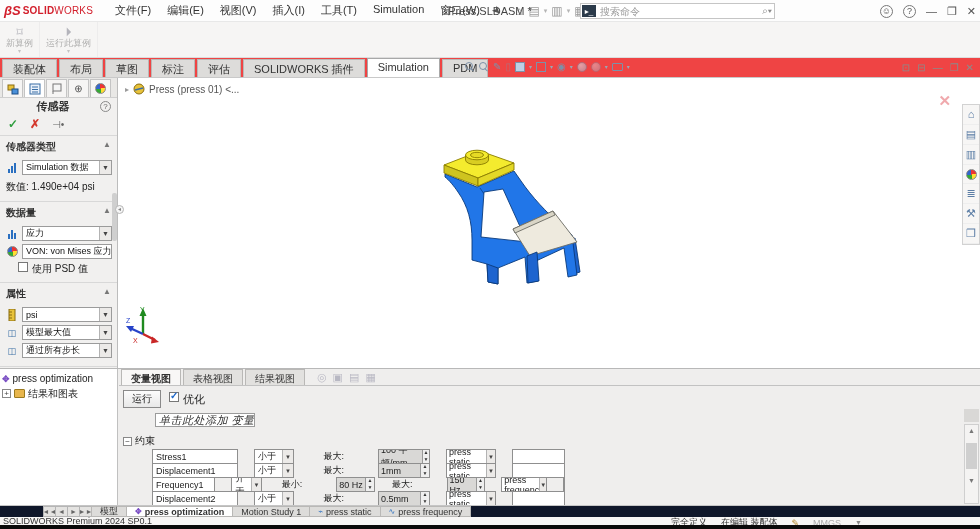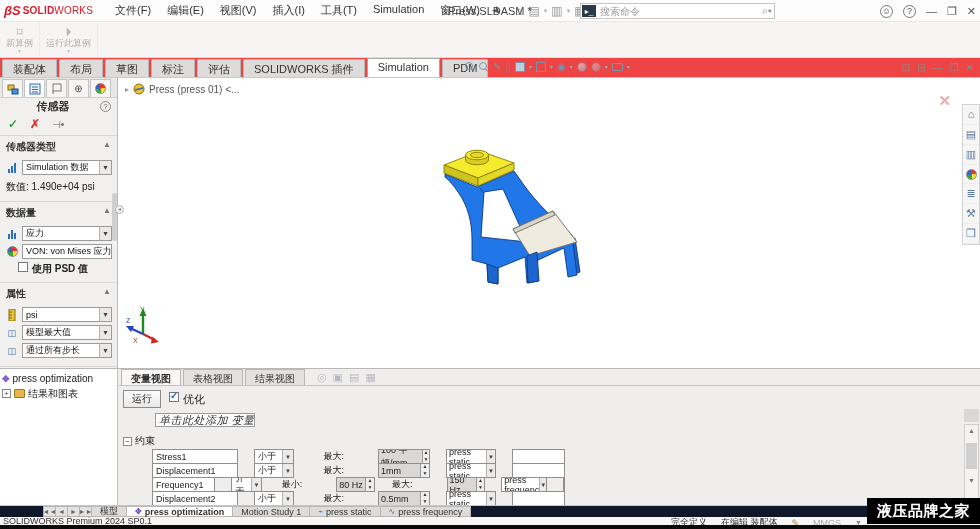--- a/index.html
+++ b/index.html
@@ -71,21 +71,21 @@
   .pm-sec { border-bottom:1px solid #d8d8d8; padding:3px 4px 5px 4px; }
   .pm-sec-h { display:flex; justify-content:space-between; font-weight:bold; color:#333; padding:1px 2px 3px 2px; font-size:10px;}
   .sec-arr { color:#777; font-size:8px; }
   .pm-row { display:flex; align-items:center; gap:3px; margin:3px 1px; }
   .pm-ic { width:14px; height:13px; flex:0 0 14px; display:flex; align-items:center; justify-content:center; font-size:9px; }
   .sel { flex:1; display:flex; align-items:center; background:#fff; border:1px solid #9b9b9b; height:15px; overflow:hidden;}
   .sel .txt { flex:1; padding-left:3px; font-size:9px; white-space:nowrap; color:#111; }
   .sel .arr { width:12px; height:100%; background:#eceae8; border-left:1px solid #b3b3b3;
     font-size:7px; color:#444; display:flex; align-items:center; justify-content:center; }
   .pm-val { padding:2px 2px; color:#222; font-size:10px; }
-  .cb-row { display:flex; align-items:flex-start; gap:4px; margin:3px 2px 1px 14px;font-weight:bold; }
+  .cb-row { display:flex; align-items:flex-start; gap:4px; margin:3px 2px 1px 14px; }
   .cb { width:10px; height:10px; border:1px solid #777; background:#fff; display:inline-block; position:relative;}
   .cb.checked::after { content:"✓"; position:absolute; left:0px; top:-3px; color:#1b66c9; font-size:10px; font-weight:bold;}
   .pm-scroll { position:absolute; right:0px; top:115px; width:5px; height:48px; background:#cfcfcf; border-radius:2px;}
   .splitter-knob { position:absolute; left:115px; top:205px; width:9px; height:9px; border:1px solid #b5b5b5;
     border-radius:50%; background:#f5f5f5; color:#888; font-size:6px; line-height:7px; text-align:center; z-index:5;}
   
   .gfx { position:absolute; left:119px; top:78px; width:844px; height:290px; background:#fff; overflow:hidden;}
   .crumb { position:absolute; left:6px; top:5px; display:flex; align-items:center; gap:4px; color:#555; font-size:10px;}
   .crumb .carrow { color:#999; font-size:8px; }
   .asm-mini { width:12px; height:12px; }
@@ -656,15 +656,14 @@
     <span class="lft">SOLIDWORKS Premium 2024 SP0.1</span>
     <span class="rgt">
       <span>完全定义</span>
       <span>在编辑 装配体</span>
       <span style="color:#b08020;">✎</span>
       <span class="units">MMGS</span>
       <span style="color:#888; font-size:7px;">▼</span>
     </span>
   </div>
 
-  <div class="watermark">液压品牌之家</div>
   <div class="blackstrip"></div>
 </div>
 
 </body></html>

